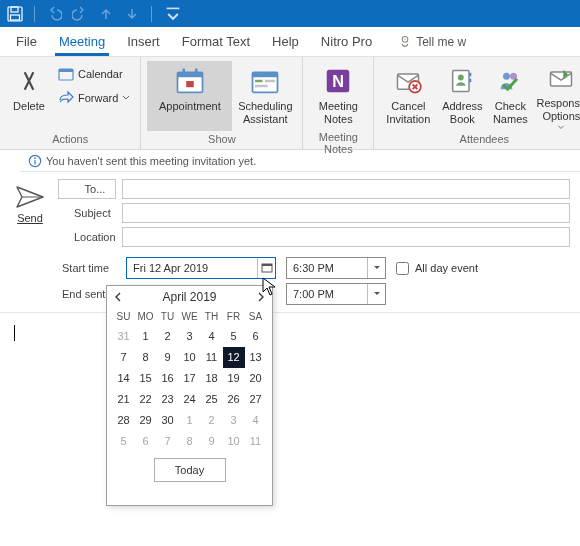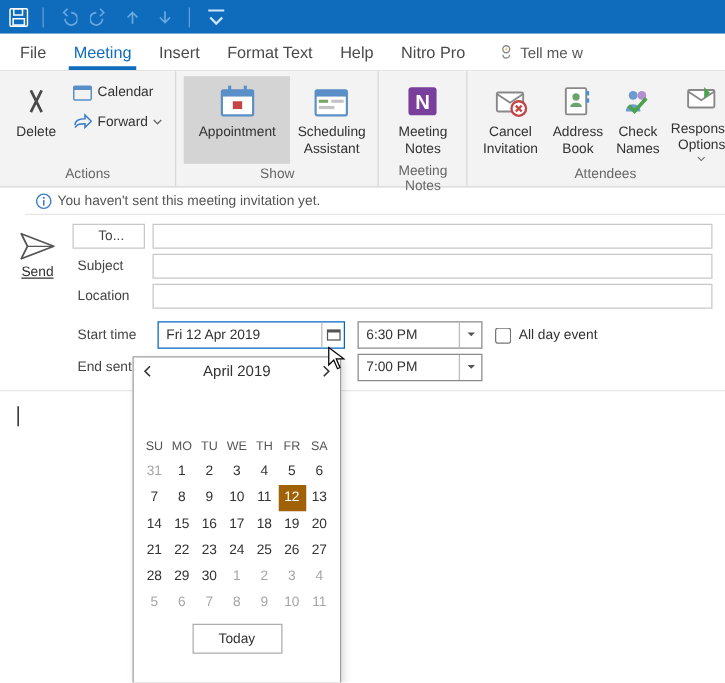--- a/index.html
+++ b/index.html
@@ -33,21 +33,21 @@
 
 
 .infobar { height: 22px; display: flex; align-items: center; padding-left: 8px; gap: 4px; color: #555; border-bottom: 1px solid #e6e6e6; font-size: 11px; margin-left: 20px; }
 
 
 .formarea { display: flex; padding: 6px 10px 6px 8px; gap: 6px; border-bottom: 1px solid #e6e6e6; }
 .sendblock { width: 44px; display: flex; flex-direction: column; align-items: center; justify-content: flex-start; padding-top: 6px; cursor: pointer; }
 .sendblock .sendlabel { font-size: 11px; margin-top: 2px; text-decoration: underline; }
 .fields { flex: 1; display: flex; flex-direction: column; gap: 2px; }
 .fieldrow { display: flex; align-items: center; height: 22px; gap: 6px; }
-.fieldlabel { width: 58px; font-size: 11px; color: #444; text-align: left; padding-left: 4px; }
+.fieldlabel { width: 58px; font-size: 11px; color: #444; text-align: left; padding-left: 16px; }
 .fieldlabel.btn { border: 1px solid #c7c7c7; height: 20px; display: flex; align-items: center; justify-content: center; cursor: pointer; }
 .txtinput { flex: 1; height: 20px; border: 1px solid #c7c7c7; padding: 0 4px; font-size: 11px; outline: none; }
 .timerow { display: flex; align-items: center; height: 24px; gap: 10px; }
 .timelabel { width: 58px; font-size: 11px; color: #444; padding-left: 4px; }
 .datecombo, .timecombo { height: 22px; border: 1px solid #8a8a8a; display: flex; align-items: center; background: #fff; position: relative; }
 .datecombo { width: 150px; }
 .timecombo { width: 100px; }
 .datecombo.active { border-color: #0067c0; }
 .combo-text { flex: 1; padding: 0 6px; font-size: 11px; }
 .combo-btn { width: 18px; height: 100%; border-left: 1px solid #bbb; display: flex; align-items: center; justify-content: center; cursor: pointer; }
@@ -56,25 +56,25 @@
 
 
 .msgbody { padding: 12px 14px; }
 .cursor { display: inline-block; width: 1px; height: 16px; background: #000; vertical-align: middle; }
 
 
 .datepicker { position: absolute; left: 106px; top: 285px; width: 167px; background: #fff; border: 1px solid #9f9f9f; box-shadow: 2px 2px 6px rgba(0,0,0,0.15); z-index: 100; padding-bottom: 23px; }
 .dp-header { height: 22px; display: flex; align-items: center; justify-content: space-between; padding: 0 4px; font-size: 12px; }
 .dp-nav { width: 14px; height: 14px; display: flex; align-items: center; justify-content: center; cursor: pointer; }
 .dp-title { font-weight: normal; font-size: 12px; }
-.dp-grid { display: grid; grid-template-columns: repeat(7, 22px); justify-content: center; margin-top: 41px; }
+.dp-grid { display: grid; grid-template-columns: repeat(7, 22px); justify-content: center; }
 .dp-dow { font-size: 10px; color: #555; text-align: center; height: 18px; line-height: 18px; }
 .dp-day { font-size: 11px; text-align: center; height: 21px; line-height: 21px; cursor: pointer; }
 .dp-day.other { color: #a6a6a6; }
-.dp-day.selected { background: #a16207; color: #fff; }
+.dp-day.selected { background: #0f172a; color: #fff; }
 .dp-today { margin: 6px auto 0 auto; width: 72px; height: 24px; border: 1px solid #adadad; display: flex; align-items: center; justify-content: center; font-size: 11px; cursor: pointer; }
 
 
 .mousecursor { position: absolute; left: 262px; top: 277px; z-index: 200; pointer-events: none; }
 
 svg { display: block; }
 </style>
 </head>
 <body>
 

